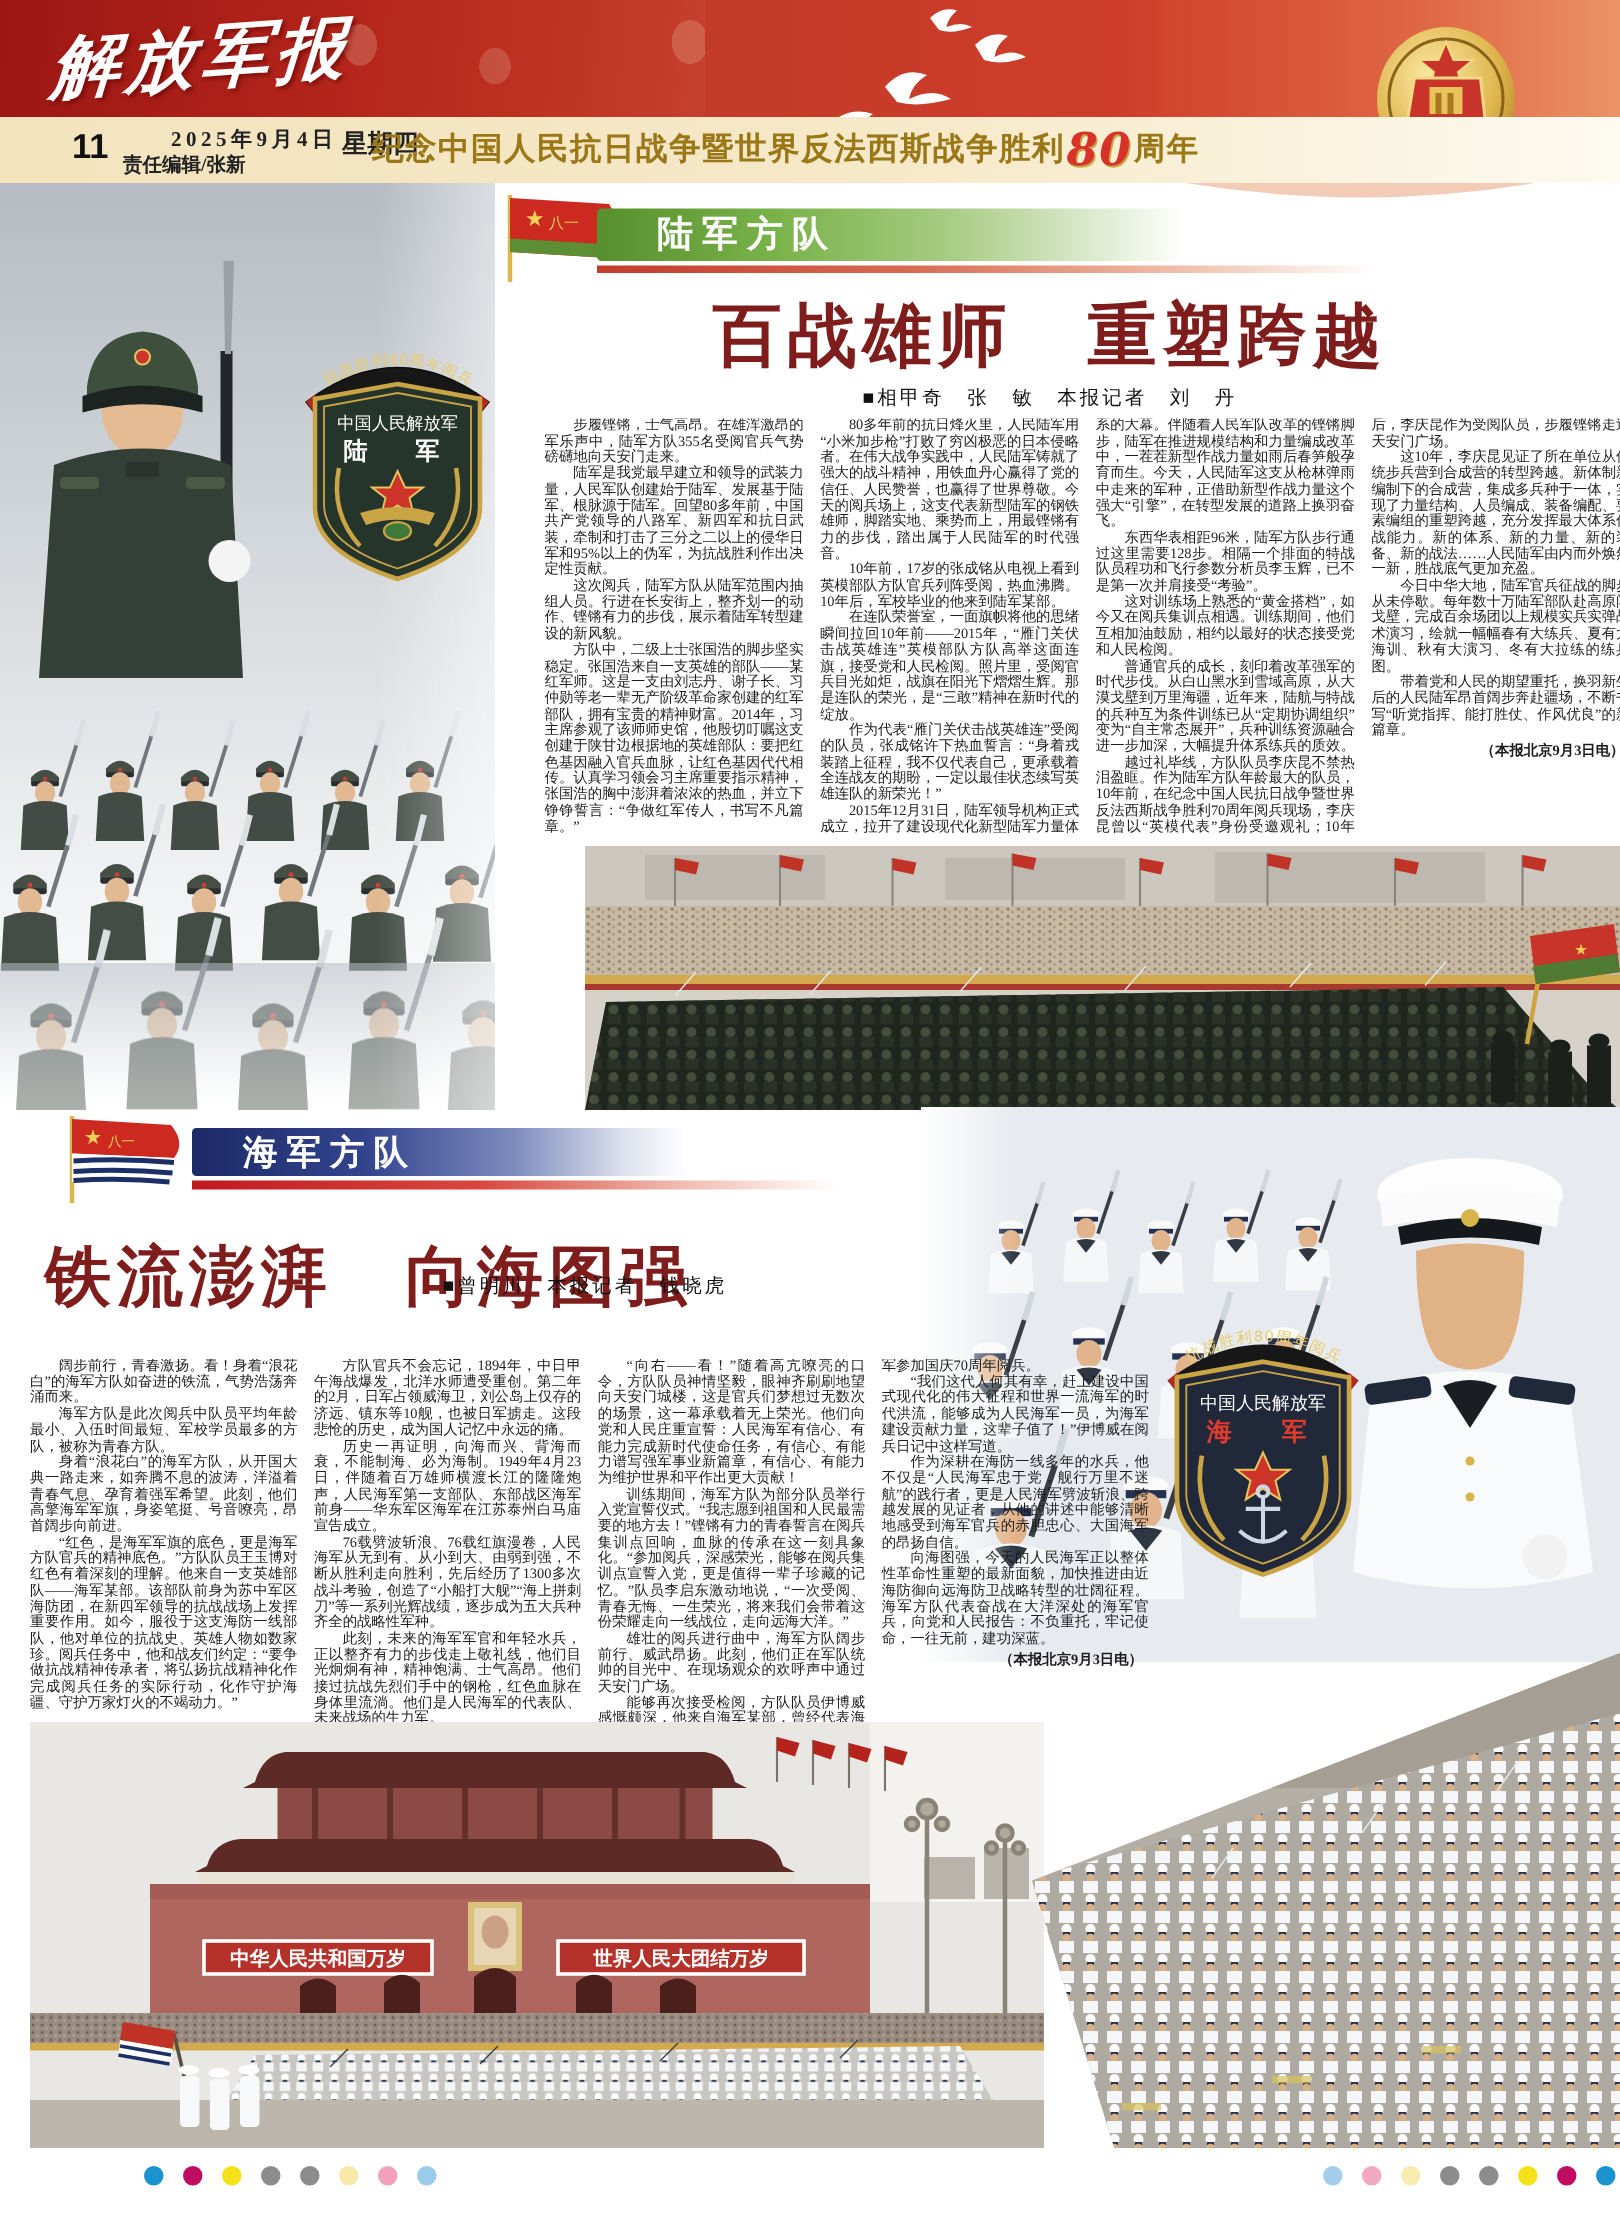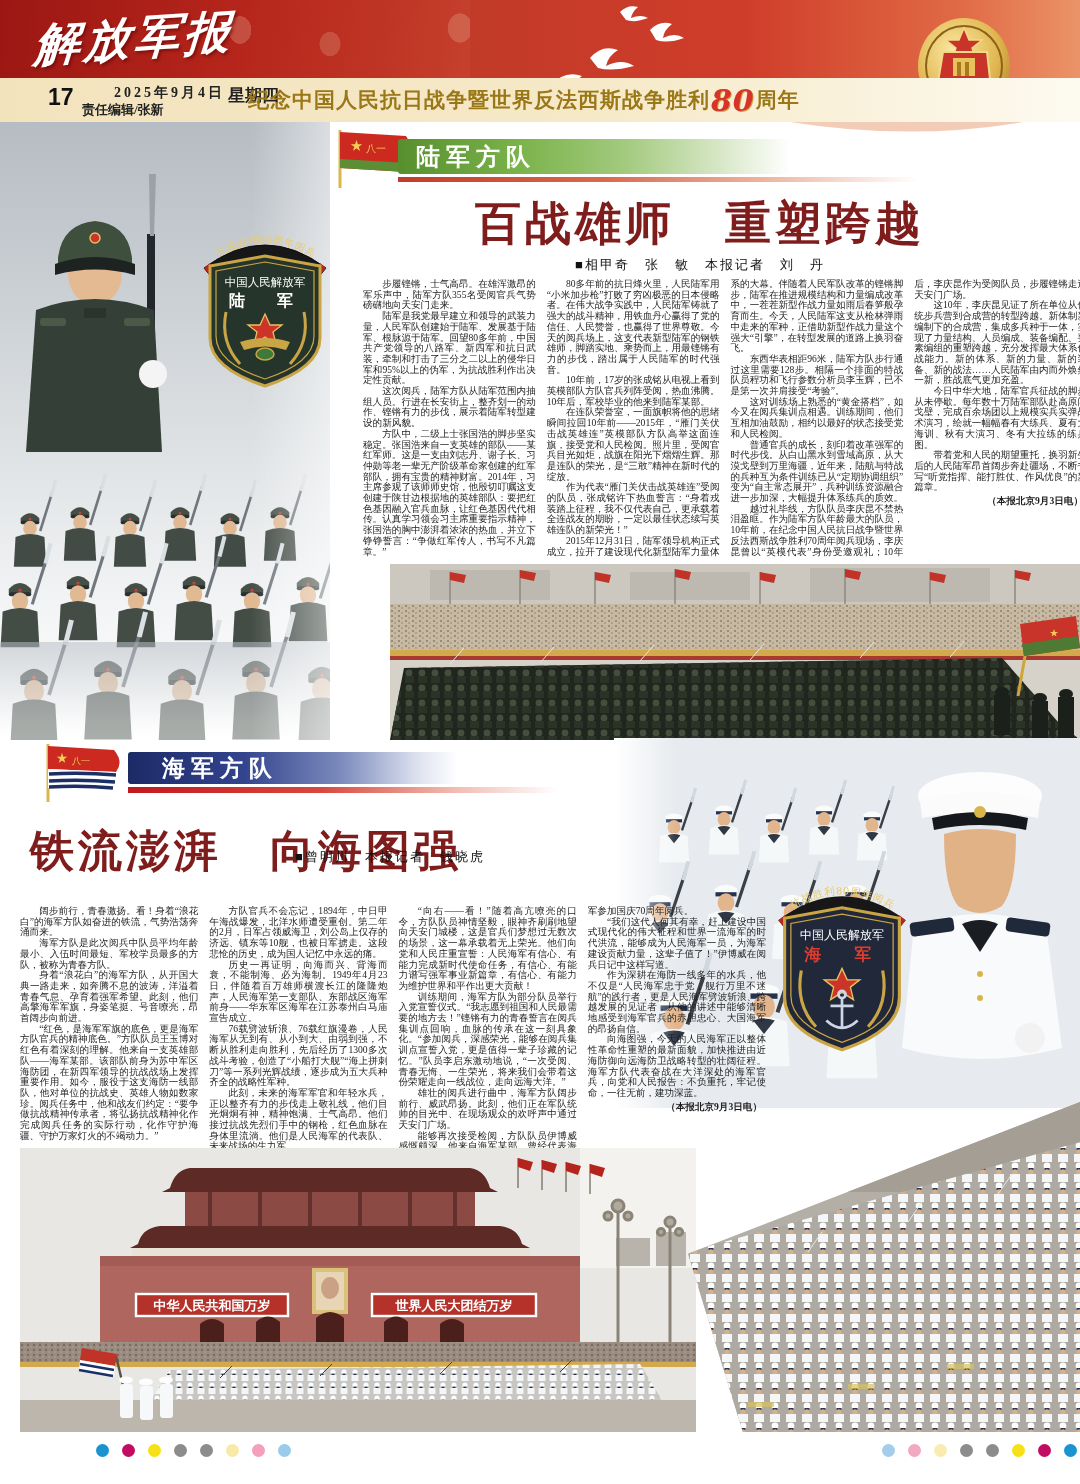--- a/index.html
+++ b/index.html
@@ -33,21 +33,21 @@
   .dateline{left:82px;top:84px;font-size:14px;letter-spacing:3px;color:#222;font-weight:bold;margin-left:32px;}
   .weekday{left:228px;top:84px;font-size:17px;color:#222;font-weight:bold;}
   .editorline{left:82px;top:101px;font-size:13px;font-weight:bold;color:#222;}
   .anniv-banner{left:248px;top:83px;font-family:"Liberation Sans",sans-serif;font-weight:bold;font-size:21px;
     color:#9a7717;letter-spacing:1px;white-space:nowrap;}
   .anniv-80{font-family:"DejaVu Serif",serif;font-style:italic;font-weight:bold;font-size:30px;color:#d8332a;
     vertical-align:-4px;margin:0 1px;text-shadow:1px 1px 0 #caa545;}
   
   .sec-banner{font-family:"Liberation Sans","DejaVu Sans",sans-serif;font-weight:bold;color:#fff;}
   .army-bar{left:398px;top:139px;width:392px;height:35px;line-height:35px;font-size:24px;letter-spacing:6px;
-    padding-left:18px;box-sizing:border-box;border-radius:3px;
+    padding-left:40px;box-sizing:border-box;border-radius:3px;
     background:linear-gradient(90deg,#578f2e 0%,#79b249 30%,#a3ca7e 58%,#d7e7c6 82%,rgba(255,255,255,0) 100%);}
   .army-underbar{left:398px;top:177px;width:520px;height:5px;
     background:linear-gradient(90deg,#c23b2c 0%,#d86a51 40%,#edb39d 70%,rgba(255,255,255,0) 100%);}
   .navy-bar{left:128px;top:752px;width:330px;height:32px;line-height:32px;font-size:23px;letter-spacing:6px;
     padding-left:34px;box-sizing:border-box;border-radius:3px;
     background:linear-gradient(90deg,#1c2a66 0%,#33448e 35%,#7d8cbd 65%,#dfe3f0 88%,rgba(255,255,255,0) 100%);}
   .navy-underbar{left:128px;top:787px;width:430px;height:6px;
     background:linear-gradient(90deg,#c01920 0%,#d8483f 45%,#f0b9ae 75%,rgba(255,255,255,0) 100%);}
   .flag-icon{width:86px;height:62px;}
   
@@ -123,21 +123,21 @@
     <ellipse cx="59" cy="52" rx="38" ry="40" fill="none" stroke="#8a621a" stroke-width="2"></ellipse>
     <path d="M59 14 L64 26 77 26 67 34 71 47 59 39 47 47 51 34 41 26 54 26 Z" fill="#c9342a" stroke="#f4d985" stroke-width="1.4"></path>
     <path d="M38 38 H82 L86 74 Q59 88 32 74 Z" fill="#c9342a" stroke="#f4d985" stroke-width="2"></path>
     <rect x="48" y="44" width="22" height="18" fill="#e8c25c"></rect>
     <rect x="52" y="48" width="4" height="14" fill="#a9791f"></rect>
       <rect x="60" y="48" width="4" height="14" fill="#a9791f"></rect>
     <text x="59" y="80" font-size="8" text-anchor="middle" fill="#f4d985" font-family="Liberation Sans,sans-serif">1945 V 2025</text>
   </svg>
 
   <div class="abs dateband"></div>
-  <div class="abs pagenum">17</div>
+  <div class="abs pagenum">11</div>
   <div class="abs dateline">2025年9月4日</div>
   <div class="abs weekday">星期四</div>
   <div class="abs editorline">责任编辑/张新</div>
   <div class="abs anniv-banner">
     <span>纪念中国人民抗日战争暨世界反法西斯战争胜利</span><span class="anniv-80">80</span><span>周年</span>
   </div>
 
   <svg class="abs photo photo-army-left" viewBox="0 0 330 618" width="330" height="618">
     <defs>
       <linearGradient id="abg" x1="0" y1="0" x2="0" y2="1">

